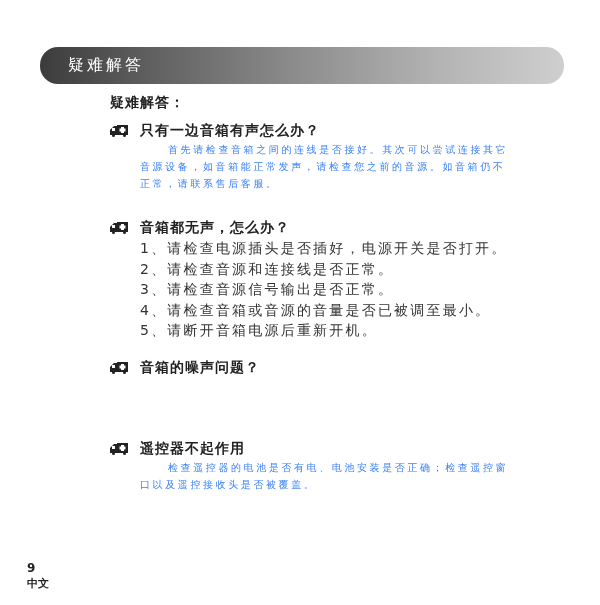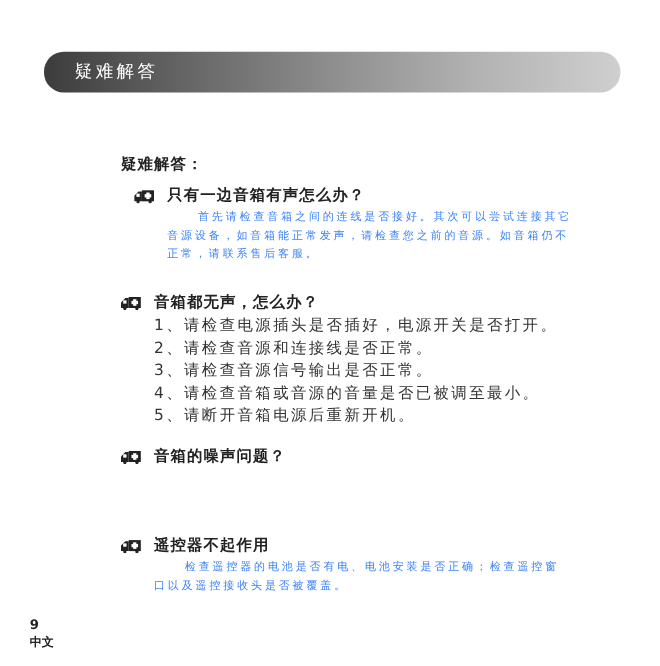--- a/index.html
+++ b/index.html
@@ -10,31 +10,31 @@
       position: absolute; left: 40px; top: 17px; width: 524px; height: 37px;
       border-radius: 18px;
       background: linear-gradient(to right, #3c3c3c 0%, #666 25%, #8e8e8e 50%, #b2b2b2 75%, #cfcfcf 100%);
       margin-top: 30px;
     }
     .header-title {
       position: absolute; left: 28px; top: 8px;
       color: #ffffff; font-size: 16px; letter-spacing: 3px; font-weight: normal;
     }
 
-    .content { position: absolute; left: 110px; top: 92px; width: 410px; margin-top: 48px; }
+    .content { position: absolute; left: 110px; top: 92px; width: 410px; }
     .page-heading { font-size: 14px; font-weight: bold; color: #222; height: 20px; line-height: 20px; letter-spacing: 1px; }
 
     .faq { position: relative; }
     .faq-q { position: relative; height: 22px; line-height: 22px; padding-left: 30px; font-size: 14px; font-weight: bold; letter-spacing: 1px; }
     .faq-icon { position: absolute; left: 0; top: 5px; width: 19px; height: 13px; }
     .faq-a { padding-left: 30px; width: 405px; font-size: 10px; line-height: 17px; letter-spacing: 2.6px; color: #3b82f6; text-indent: 28px; }
     .faq-list { padding-left: 30px; font-size: 14px; line-height: 20.5px; letter-spacing: 2.2px; color: #333; }
     .faq-list div { height: 20.5px; }
 
-    #faq1 { position: absolute; top: 27px; left: 12px; }
+    #faq1 { position: absolute; top: 27px; left: 0; }
     #faq2 { position: absolute; top: 124px; left: 0; }
     #faq3 { position: absolute; top: 264px; left: 0; }
     #faq4 { position: absolute; top: 345px; left: 0; }
 
     .footer { position: absolute; left: 27px; top: 560px; font-size: 12px; color: #222; line-height: 16px; }
     .footer .num { font-weight: bold; font-size: 12px; }
     .footer .lang { font-weight: bold; font-size: 11px; }
   </style>
 </head>
 <body>

